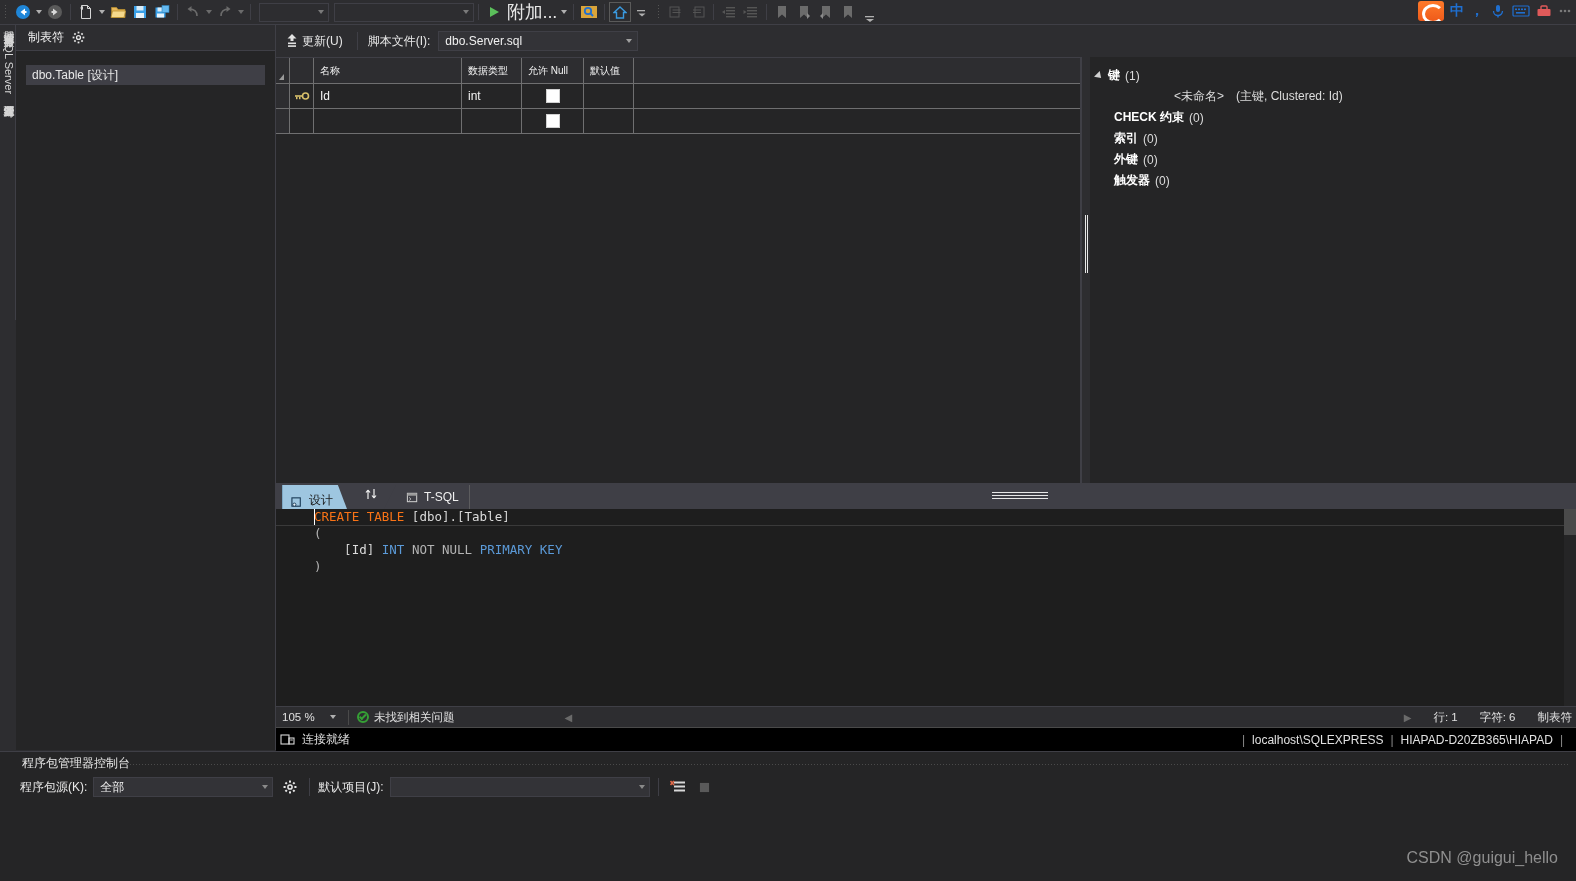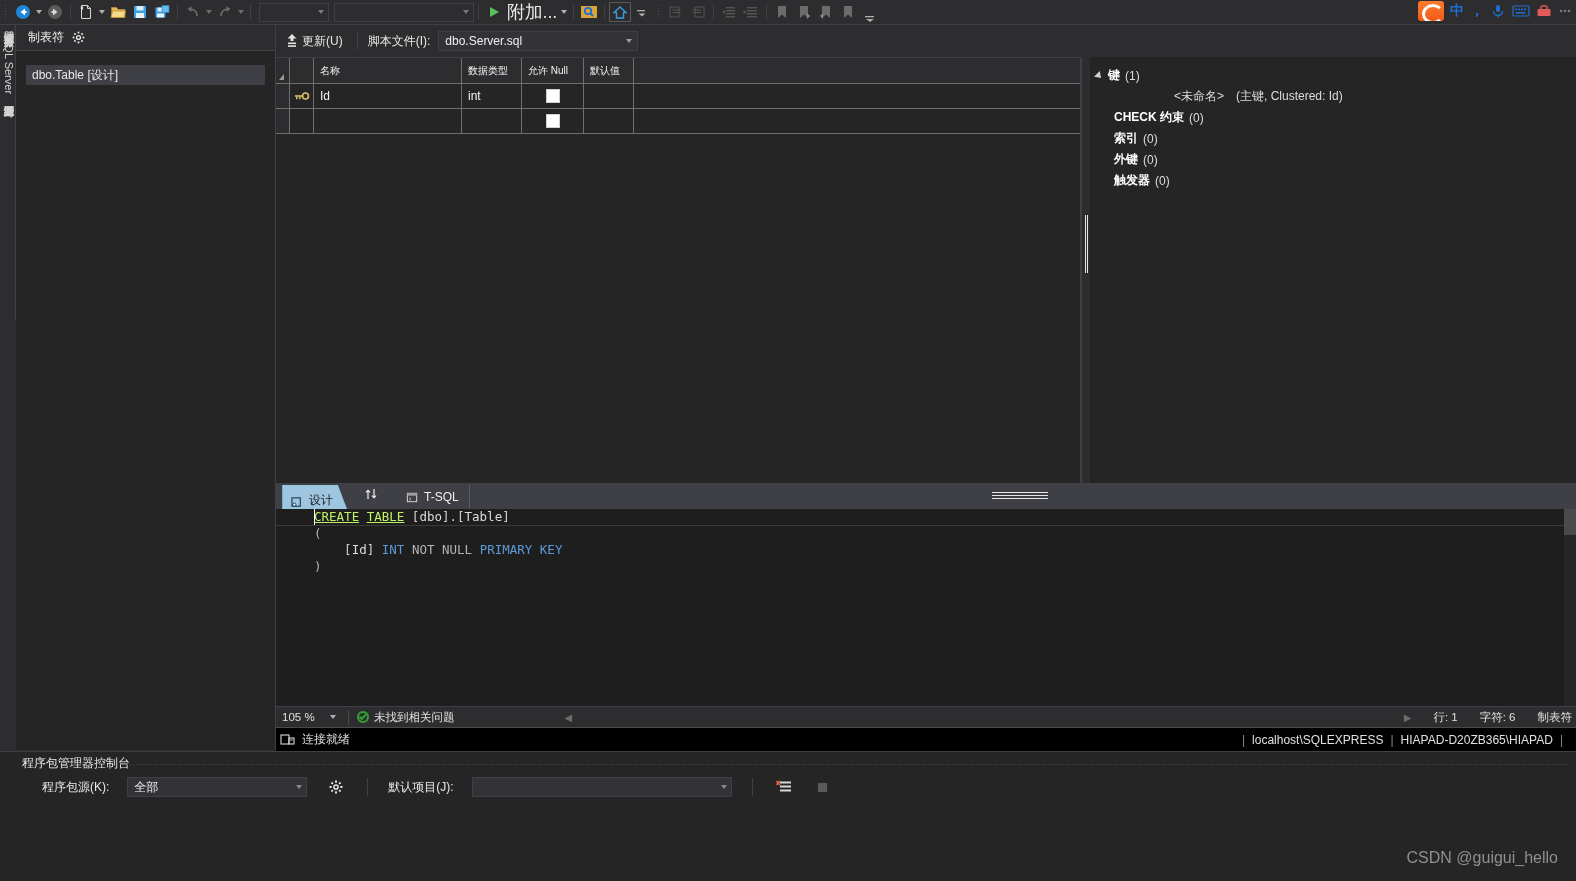--- a/index.html
+++ b/index.html
@@ -158,21 +158,21 @@
   .dt-hsplit { position:absolute; left:716px; top:9px; width:56px; height:7px; }
   .dt-hsplit i{ display:block; height:1px; background:#e8e8e8; margin-bottom:2px;}
 
   
   .editor {
     position:absolute; left:276px; top:509px; width:1300px; height:197px;
     background:#1e1e1e; font-family:"DejaVu Sans Mono","Liberation Mono",monospace; font-size:12.5px;
   }
   .ed-line { height:16.5px; padding-left:38px; white-space:pre; line-height:16.5px; }
   .ed-line.first { border-bottom:1px solid #3a3a3a; }
-  .kw { color:#bef264;text-decoration:underline; }
+  .kw { color:#f97316; }
   .kw2 { color:#5b9ad8; }
   .plain { color:#dcdcdc; }
   .brk { color:#d0d0d0; }
   .gray { color:#b4b4b4; }
   .ed-cursor { position:absolute; left:38px; top:0px; width:1px; height:16px; background:#fff; }
   .ed-scroll-v { position:absolute; right:0; top:0; width:12px; height:197px; background:#252526; }
   .ed-scroll-v .thumb { width:12px; height:26px; background:#4a4a4a; }
 
   
   .ed-status {
@@ -204,21 +204,21 @@
   }
   .pmc-title {
     height: 22px; display:flex; align-items:center; padding-left:22px; font-size:12px; color:#e8e8e8;
     position: relative;
   }
   .pmc-title::after{
     content:""; position:absolute; left:120px; right:6px; top:11px; height:3px;
     background-image: radial-gradient(circle, #4a4a4a 0.7px, transparent 0.8px);
     background-size: 3px 3px;
   }
-  .pmc-tb { height:26px; display:flex; align-items:center; gap:18px; padding-left:6px;margin-left:36px; }
+  .pmc-tb { height:26px; display:flex; align-items:center; gap:6px; padding-left:20px; }
   .pmc-lbl { font-size:12px; color:#e8e8e8; }
   .pmc-combo {
     height:20px; background:#333337; border:1px solid #3f3f46; display:flex; align-items:center;
     justify-content:space-between; padding:0 4px 0 6px; color:#f0f0f0; font-size:12px;
   }
   .pmc-combo .cc{border-left:3.5px solid transparent;border-right:3.5px solid transparent;border-top:4px solid #8a8a8a;}
   .pmc-body { padding:12px 0 0 22px; font-size:12.5px; color:#e4e4e4; line-height:30px; }
 
   .watermark {
     position:absolute; right:18px; bottom:14px; color:#8f8f8f; font-size:16px;

